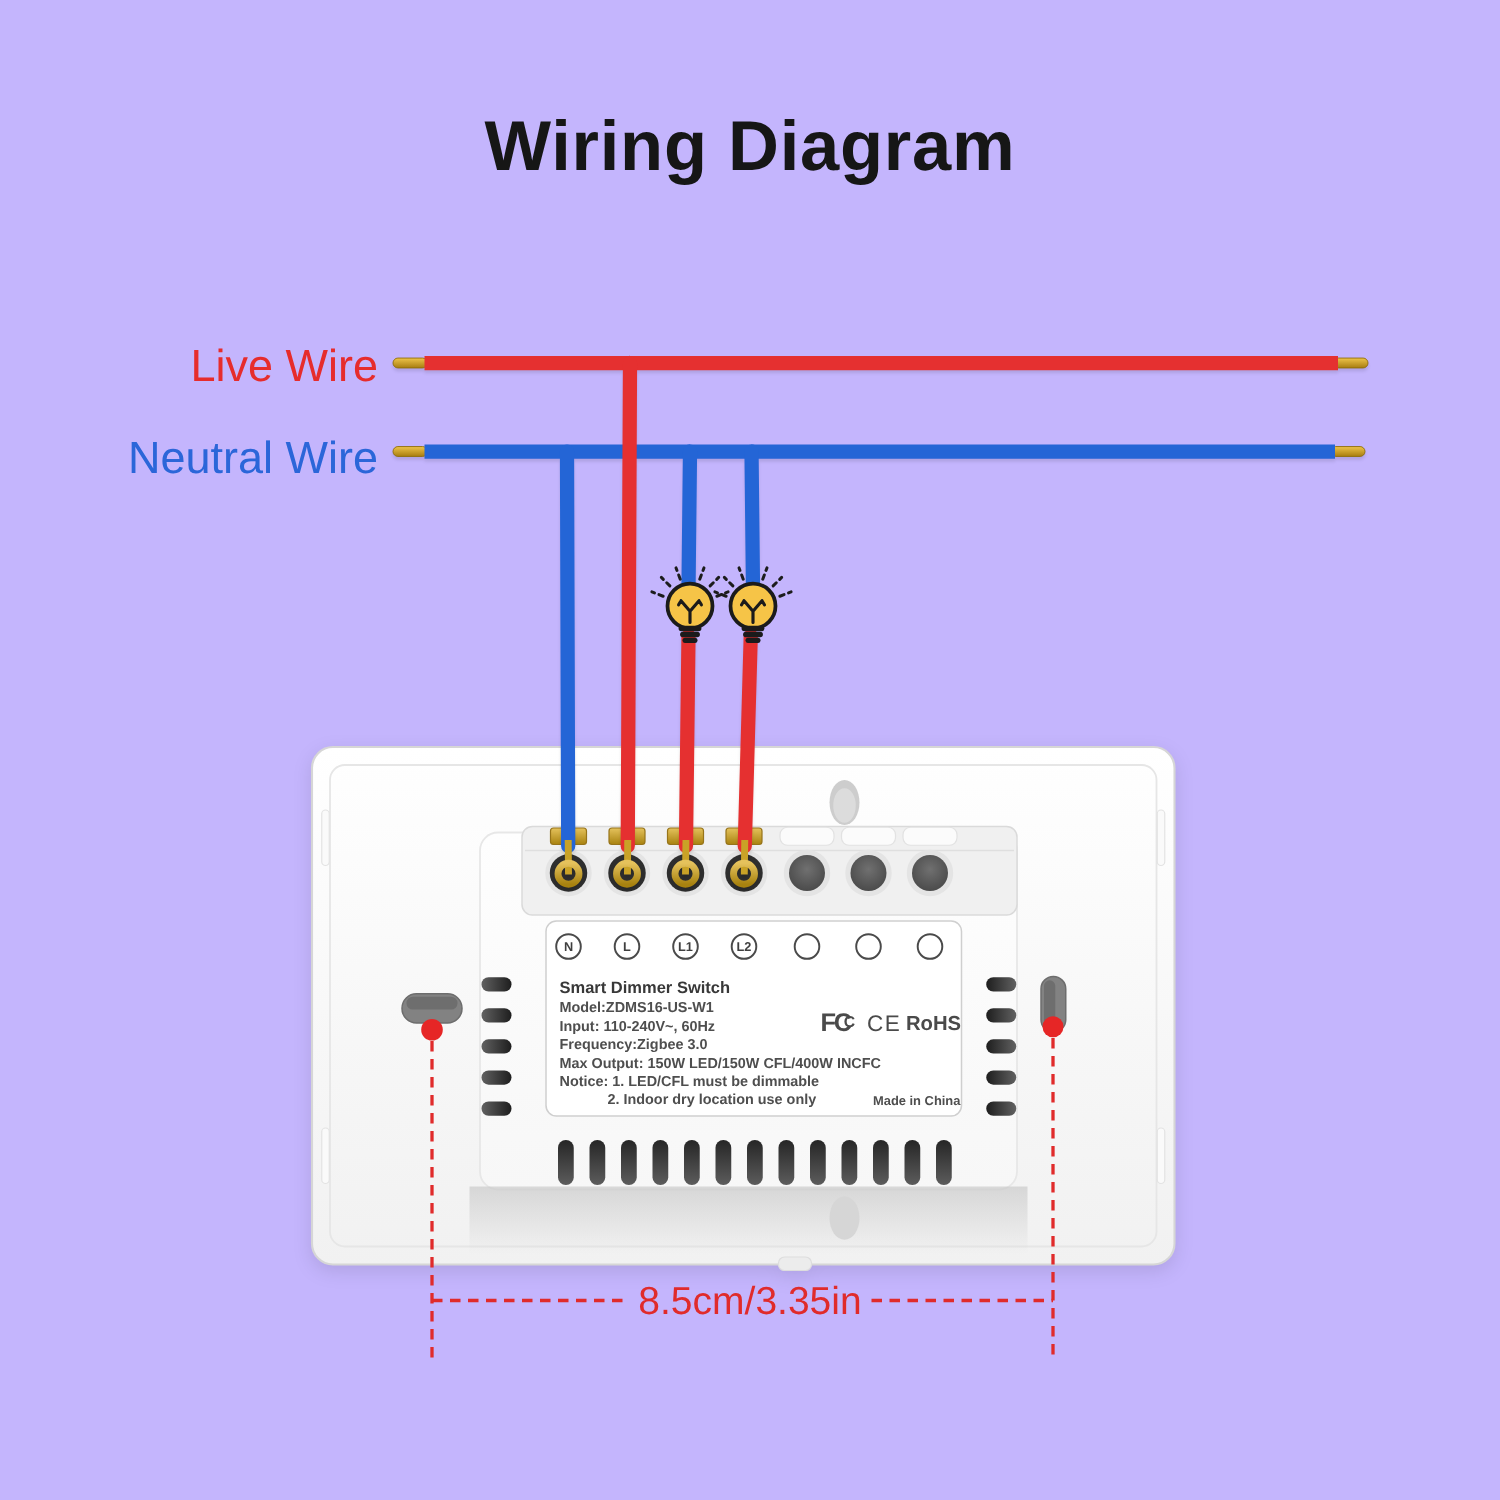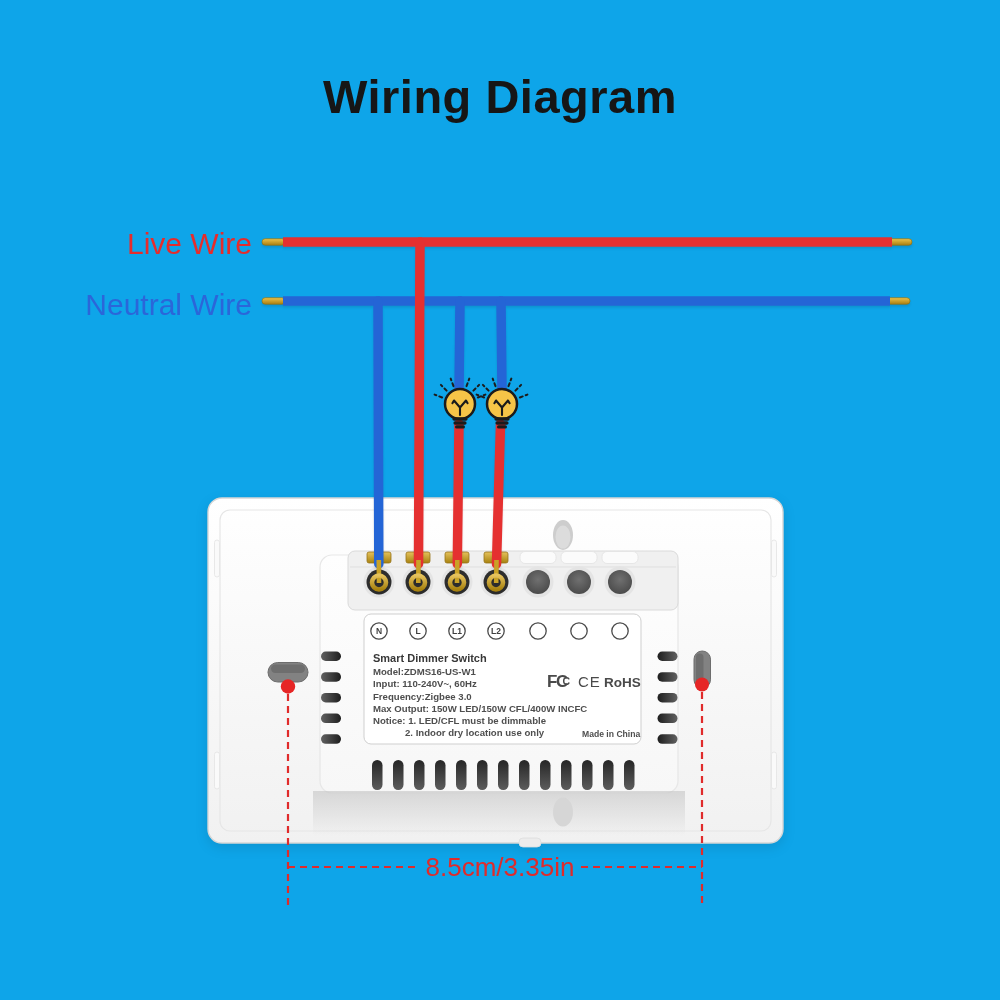--- a/index.html
+++ b/index.html
@@ -1,16 +1,16 @@
 <!DOCTYPE html>
 <html><head>
 <meta charset="utf-8">
 <style>
   html,body{margin:0;padding:0;background:#ffffff;}
-  .stage{width:1000px;height:1000px;position:relative;margin:0 auto;background:#0ea5e9;overflow:hidden;}
+  .stage{width:1000px;height:1000px;position:relative;margin:0 auto;background:#c4b5fd;overflow:hidden;}
   svg{display:block;font-family:"Liberation Sans",sans-serif;}
   text{user-select:none;}
   .device-shadow{filter:drop-shadow(0 4px 6px rgba(0,0,0,0.10));}
   .wire-shadow{filter:drop-shadow(0 2px 1px rgba(0,0,0,0.10));}
 </style>
 </head>
 <body>
 
 <div class="stage">
 <svg width="1000" height="1000" viewBox="0 0 1000 1000">

